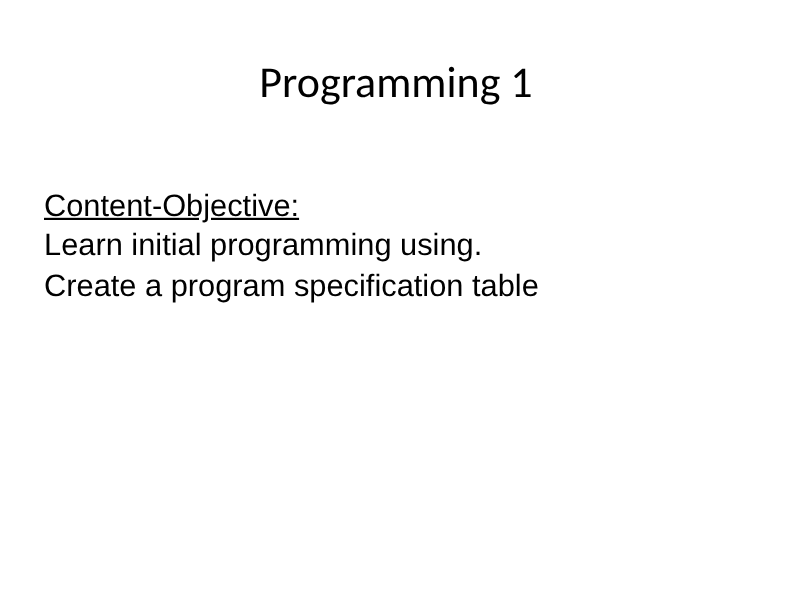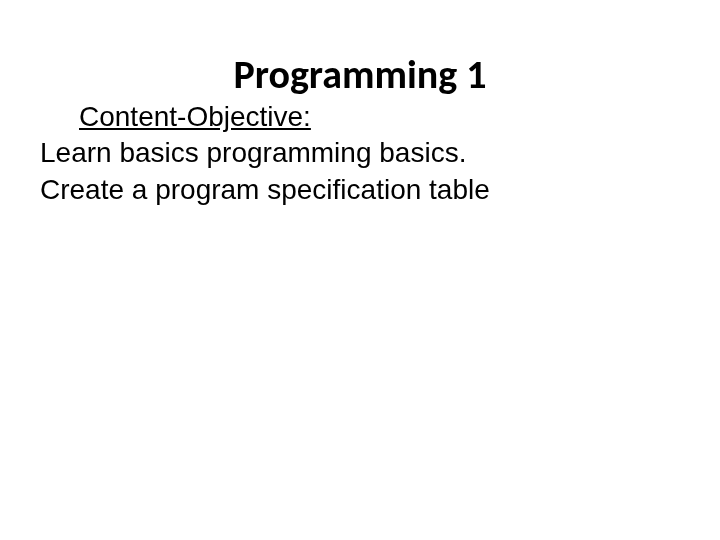--- a/index.html
+++ b/index.html
@@ -12,38 +12,38 @@
       overflow: hidden;
     }
     .slide {
       width: 100%;
       height: 100%;
       padding: 50px 40px 40px 40px;
     }
     .title {
       font-family: "Calibri", "Segoe UI", Arial, sans-serif;
       font-size: 40px;
-      font-weight: 700;
+      font-weight: 400;
       text-align: center;
+      margin-bottom: 70px;
     }
     .content {
       font-size: 28px;
       line-height: 1.3;
     }
     .underlined {
       text-decoration: underline;
-      margin-left: 39px;
     }
     .body-line {
       display: block;
     }
   </style>
 </head>
 <body>
 
 <div class="slide">
   <h1 class="title">Programming 1</h1>
   <div class="content">
     <span class="body-line underlined">Content-Objective:</span>
-    <span class="body-line"> Learn basics programming basics.</span>
+    <span class="body-line"> Learn initial programming using.</span>
     <span class="body-line"> Create a program specification table</span>
   </div>
 </div>
 
 </body></html>

